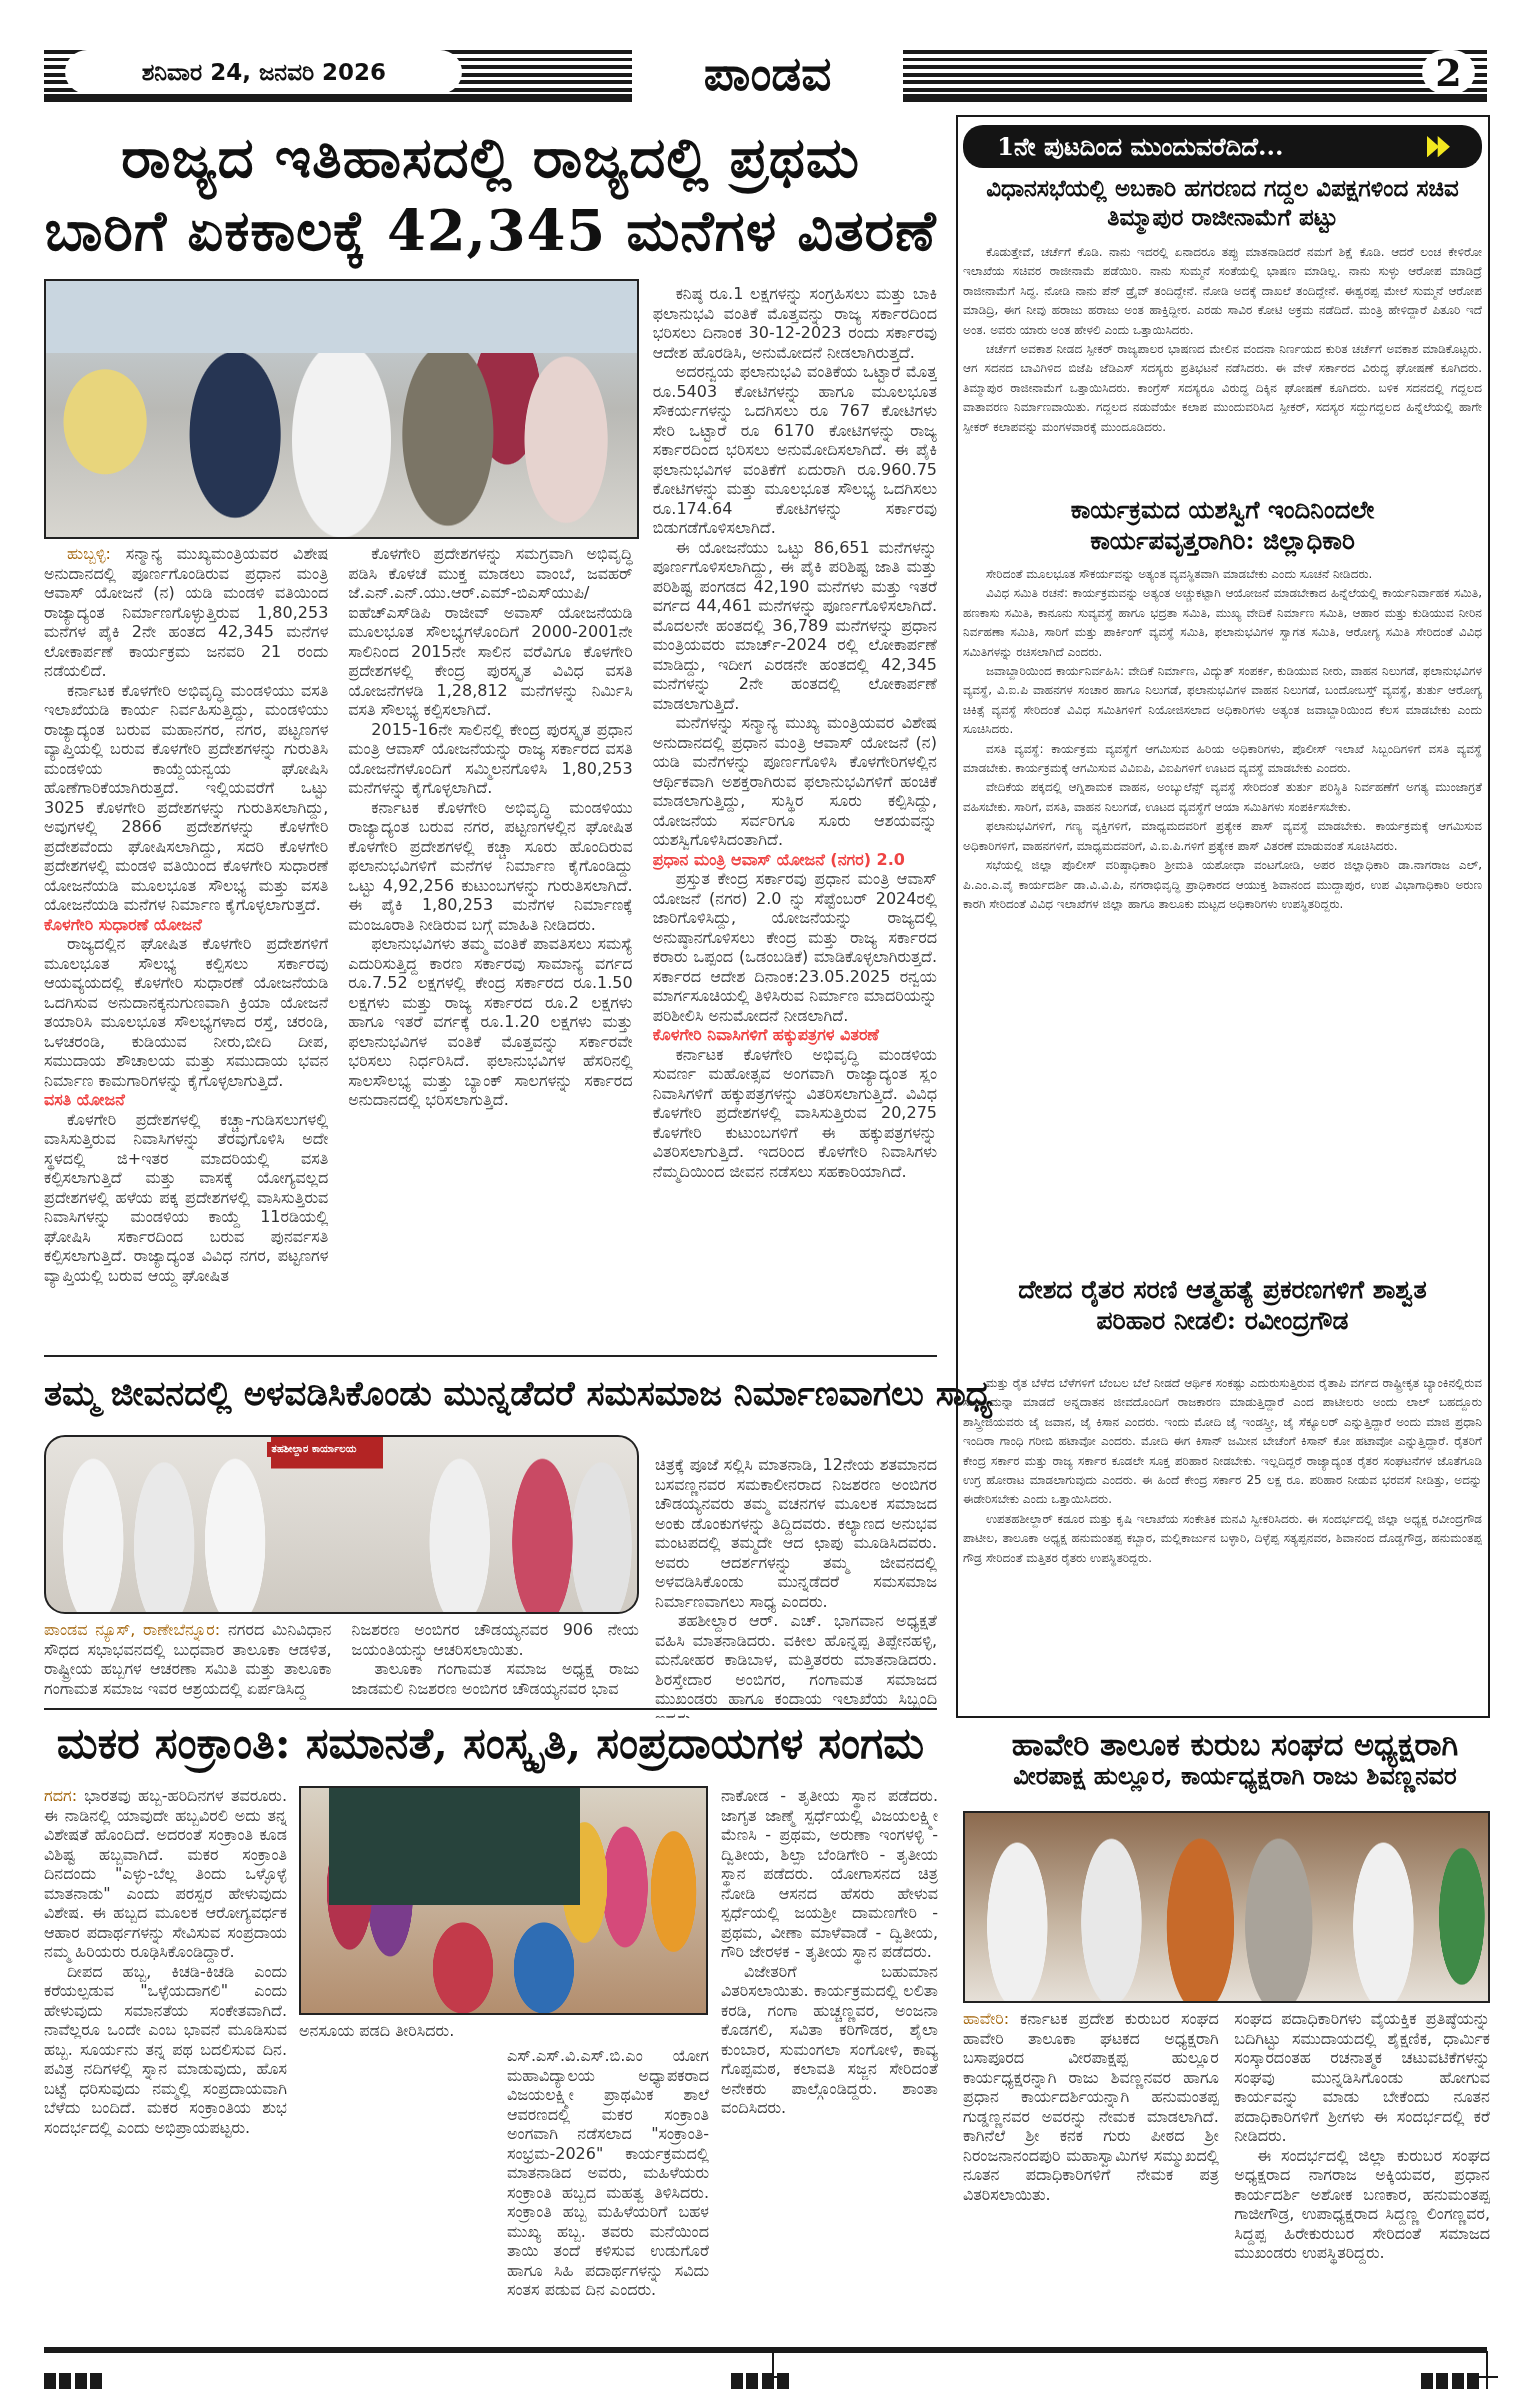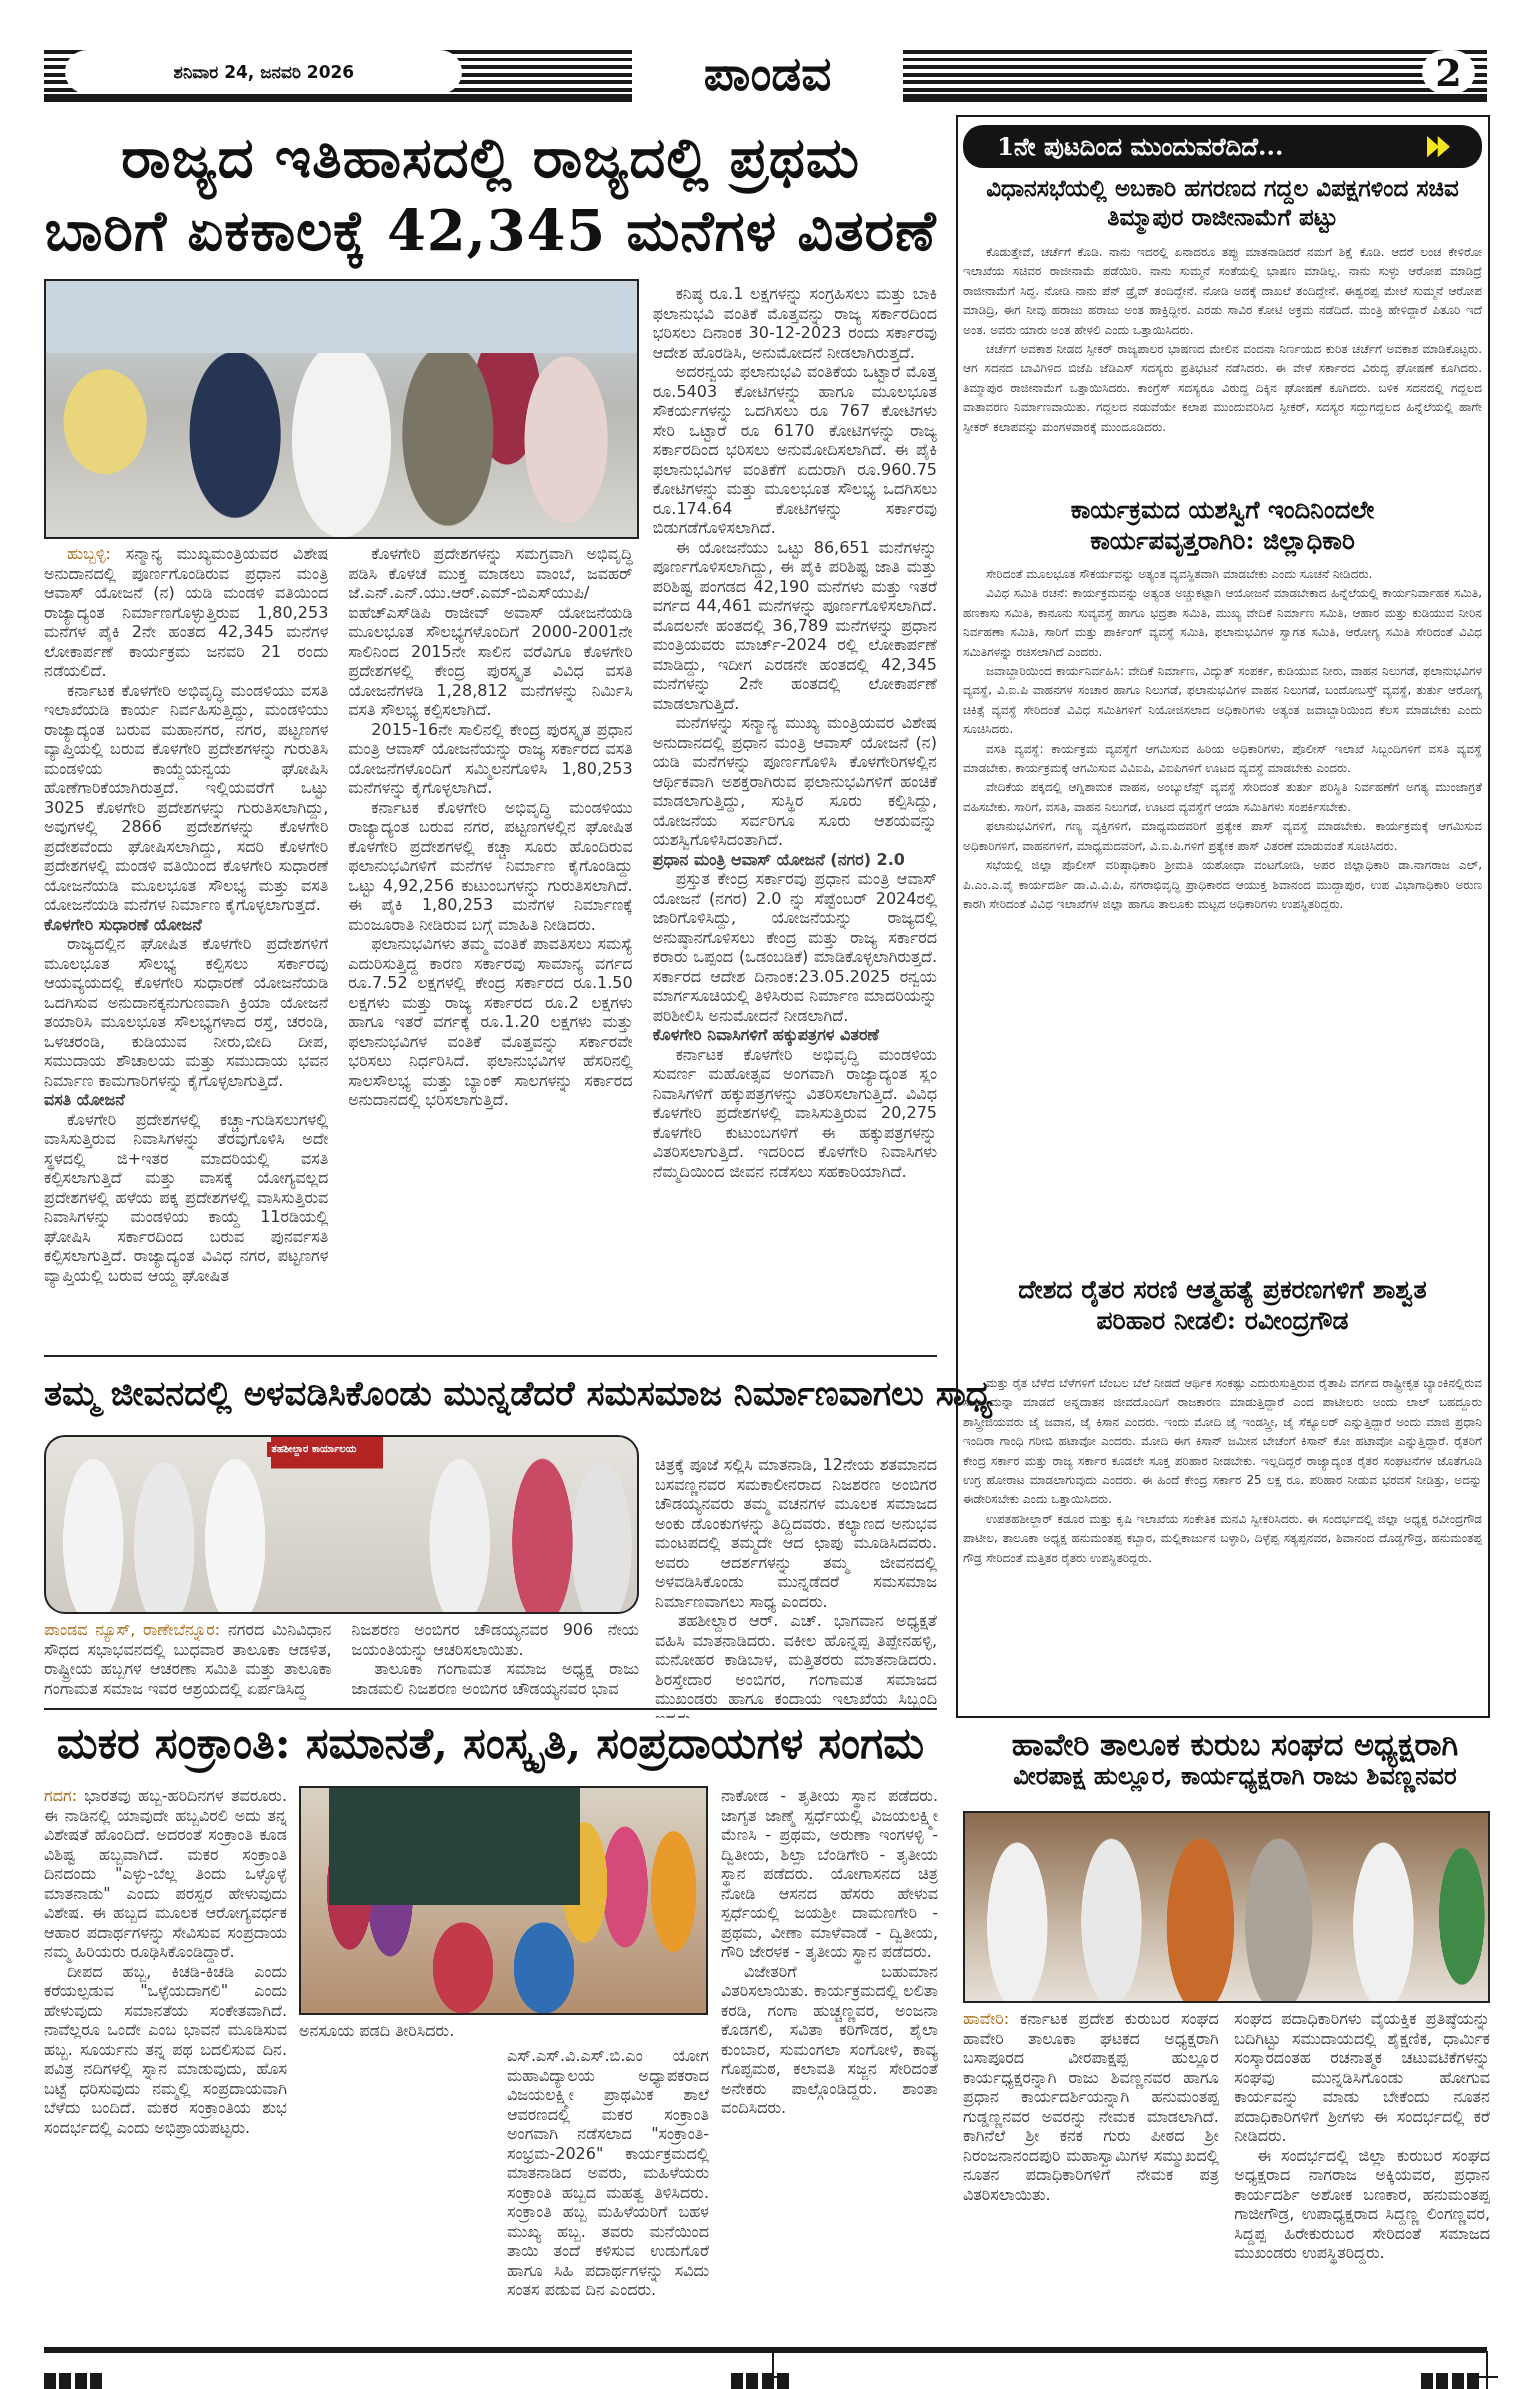--- a/index.html
+++ b/index.html
@@ -5,31 +5,31 @@
   * { box-sizing: border-box; margin: 0; padding: 0; }
   html, body { width: 1533px; height: 2389px; background: #ffffff; overflow: hidden; }
   body { position: relative; font-family: "DejaVu Sans", sans-serif; color: #222; }
 
   
   .masthead { position: absolute; left: 44px; top: 50px; width: 1443px; height: 52px; }
   .mh-stripes { position: absolute; inset: 0 0 7.6px 0;
     background: repeating-linear-gradient(to bottom, #1a1a1a 0 3.8px, #fff 3.8px 7.6px); }
   .mh-bar { position: absolute; left: 0; right: 0; bottom: 0; height: 7.6px; background: #1a1a1a; }
   .mh-pill { position: absolute; background: #fff; border-radius: 23px; display: flex; align-items: center; justify-content: center; }
-  .mh-date { left: 21.4px; top: 0; width: 397px; height: 44px; font-weight: bold; font-size: 17px; color: #111; }
+  .mh-date { left: 21.4px; top: 0; width: 397px; height: 44px; font-weight: bold; font-size: 23px; color: #111; }
   .mh-logo { left: 588px; top: -4.6px; width: 271px; height: 58px; font-family: "DejaVu Serif", serif; font-weight: bold; font-size: 47px; color: #111; border-radius: 0; }
   .mh-page { left: 1378px; top: 0; width: 53px; height: 44px; font-family: "DejaVu Serif", serif; font-weight: bold; font-size: 38px; color: #111; }
 
   
   .headline { position: absolute; font-family: "DejaVu Serif", serif; font-weight: bold; color: #111; text-align: center; line-height: 1.15; letter-spacing: 0.8px; }
   .photo { position: absolute; border: 2.3px solid #222; overflow: hidden; }
   .cols { position: absolute; display: grid; column-gap: 20px; }
   .col { font-size: 16px; line-height: 19.5px; text-align: justify; color: #333; overflow: hidden; }
   .col p { text-indent: 23px; }
-  .col .sub { font-weight: bold; text-indent: 0; color: #404040; }
+  .col .sub { font-weight: bold; text-indent: 0; color: #ef4444; }
   .col .lead { font-weight: normal; color: #a16207; }
   .rule { position: absolute; background: #222; }
 
   
   .rbox { position: absolute; left: 956px; top: 115px; width: 534px; height: 1603px; border: 2.3px solid #1a1a1a; }
   .cont-banner { position: absolute; left: 963px; top: 125px; width: 519px; height: 43px; background: #141414; border-radius: 20px; color: #fff; display: flex; align-items: center; padding-left: 34px; font-family: "DejaVu Serif", serif; font-weight: bold; font-size: 24.4px; }
   .cont-arrow { position: absolute; right: 29px; top: 10.7px; width: 26px; height: 21.4px; }
   .rhead { position: absolute; left: 963px; width: 519px; font-family: "DejaVu Serif", serif; font-weight: bold; text-align: center; color: #111; line-height: 1.25; }
   .rtext { position: absolute; left: 963px; width: 519px; font-size: 12px; line-height: 19.4px; text-align: justify; color: #333; overflow: hidden; }
   .rtext p { text-indent: 23px; }

